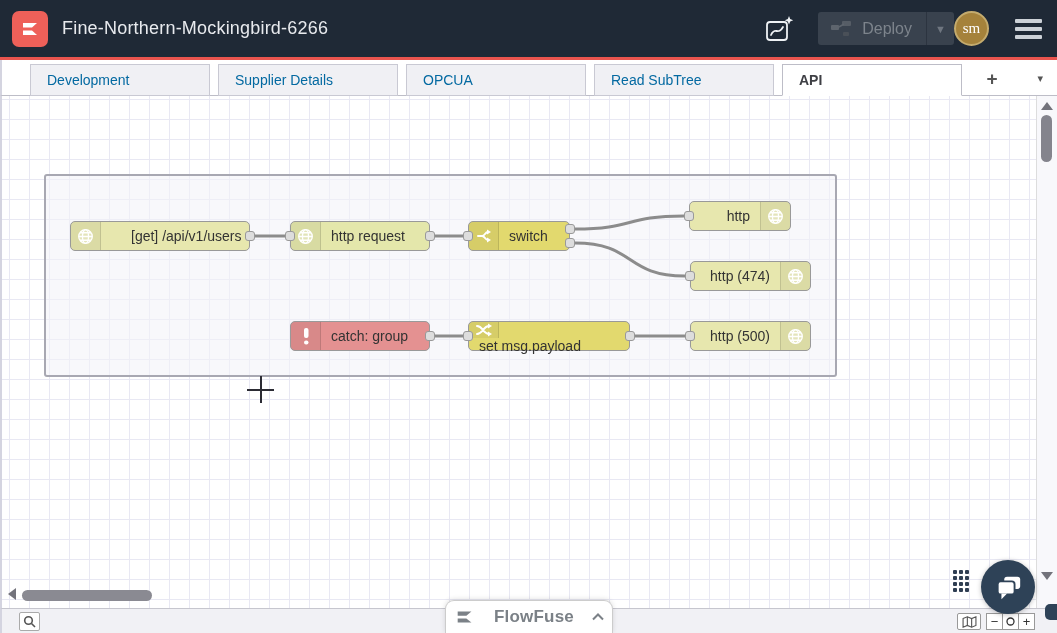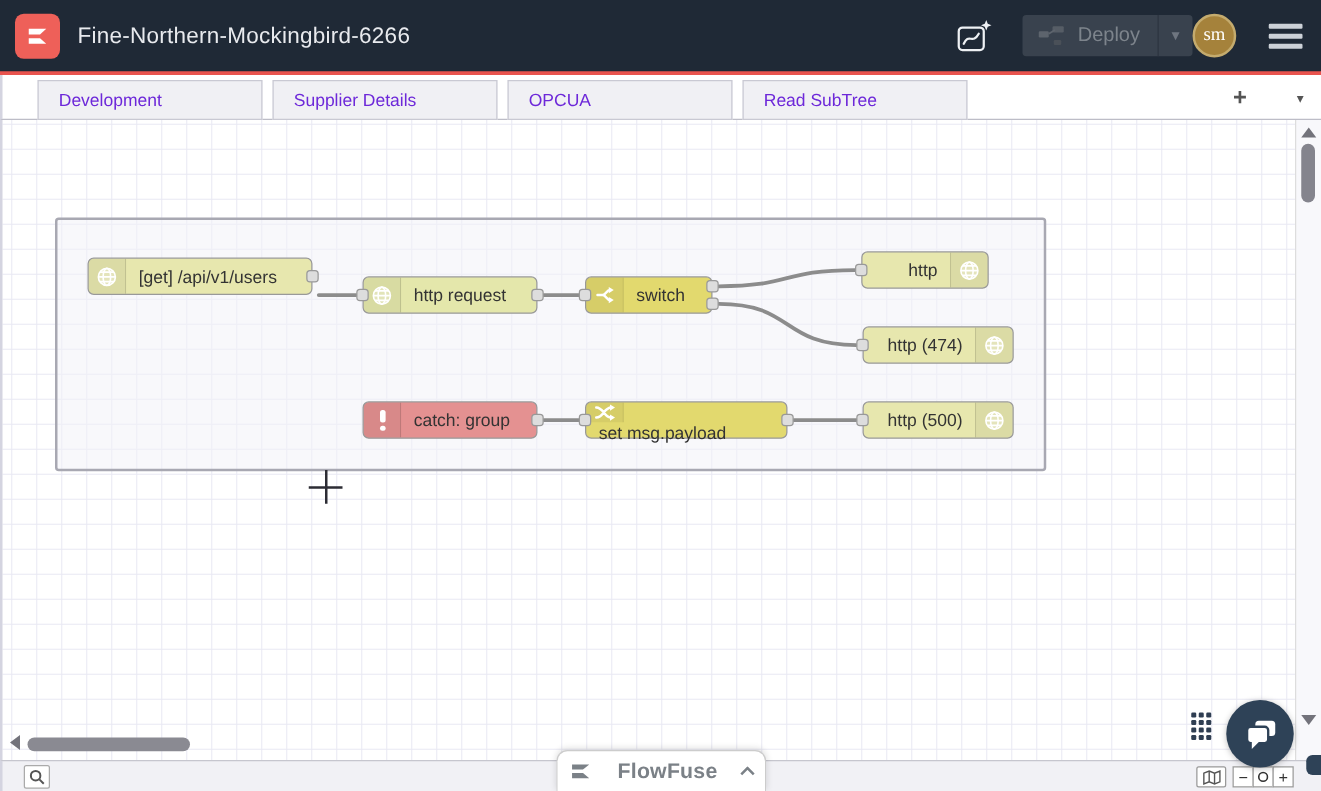--- a/index.html
+++ b/index.html
@@ -28,21 +28,21 @@
     margin-right:26px; }
   .hamburger { width:27px; display:flex; flex-direction:column; gap:4px; margin-right:15px;
     cursor:pointer; }
   .hamburger span { display:block; height:4px; background:#ccd1d7; border-radius:1px; }
 
   
   .tabbar { position:absolute; left:0; top:60px; width:1057px; height:36px; background:#fff;
     border-bottom:1px solid #bdbdc7; border-left:2px solid #d4d4e0; }
   .tabs { position:absolute; left:28px; bottom:-1px; display:flex; gap:8px; height:32px; }
   .tab { width:180px; height:32px; display:flex; align-items:center; padding:0 16px;
-    background:#f0f0f4; border:1px solid #c9c9d3; font-size:14px; color:#6d28d9;
+    background:#f0f0f4; border:1px solid #c9c9d3; font-size:14px; color:#0369a1;
     cursor:pointer; white-space:nowrap; overflow:hidden; }
   .tab.active { background:#fff; border-color:#bdbdc7; border-bottom:1px solid #fff;
     color:#3f4045; font-weight:bold; }
   .tab-add { position:absolute; right:52px; top:8px; width:26px; height:24px; text-align:center;
     font-size:19px; font-weight:bold; color:#555; line-height:22px; cursor:pointer; }
   .tab-list { position:absolute; right:14px; top:12px; font-size:11px; color:#555; cursor:pointer; }
 
   
   .canvas { position:absolute; left:0; top:96px; width:1057px; height:512px;
     border-left:2px solid #d4d4e0; background-color:#fff;
@@ -155,37 +155,38 @@
     </div>
   </div>
 </div>
 
 <div class="tabbar">
   <div class="tabs" id="tabs">
       <div class="tab">Development</div>
       <div class="tab">Supplier Details</div>
       <div class="tab">OPCUA</div>
       <div class="tab">Read SubTree</div>
+      <div class="tab active">API</div>
     </div>
   <div class="tab-add">+</div>
   <div class="tab-list">▾</div>
 </div>
 
 <div class="canvas" id="canvas">
   <div class="group-box" id="groupBox" style="left: 42px; top: 78px; width: 793px; height: 203px;"></div>
   <svg class="wires" id="wires" width="1057" height="512">
       <path d="M253,140 C273,140 263,140 283,140" stroke="#8c8c8c" stroke-width="3" fill="none" stroke-linecap="round"></path>
       <path d="M433,140 C453,140 441,140 461,140" stroke="#8c8c8c" stroke-width="3" fill="none" stroke-linecap="round"></path>
       <path d="M573,133 C632.95,133 622.05,120 682,120" stroke="#8c8c8c" stroke-width="3" fill="none" stroke-linecap="round"></path>
       <path d="M573,147 C633.5,147 622.5,180 683,180" stroke="#8c8c8c" stroke-width="3" fill="none" stroke-linecap="round"></path>
       <path d="M433,240 C453,240 441,240 461,240" stroke="#8c8c8c" stroke-width="3" fill="none" stroke-linecap="round"></path>
       <path d="M633,240 C660.5,240 655.5,240 683,240" stroke="#8c8c8c" stroke-width="3" fill="none" stroke-linecap="round"></path>
     </svg>
   <div id="nodes">
-      <div class="node" style="left: 68px; top: 110px; width: 180px; background: rgb(231, 231, 174);">
+      <div class="node" style="left: 68px; top: 125px; width: 180px; background: rgb(231, 231, 174); gap: 20px;">
         <div class="node-icon left">
           <svg width="17" height="17" viewBox="0 0 18 18" fill="none" stroke="#fff" stroke-width="1.4">
             <circle cx="9" cy="9" r="7.2" fill="rgba(255,255,255,.25)"></circle>
             <ellipse cx="9" cy="9" rx="3.2" ry="7.2"></ellipse>
             <path d="M2 9 h14 M3.2 5 h11.6 M3.2 13 h11.6"></path>
           </svg>
         </div>
         <div class="node-label ">[get] /api/v1/users</div>
         <div class="port" style="right: -6px; top: 9px;"></div>
       </div>

